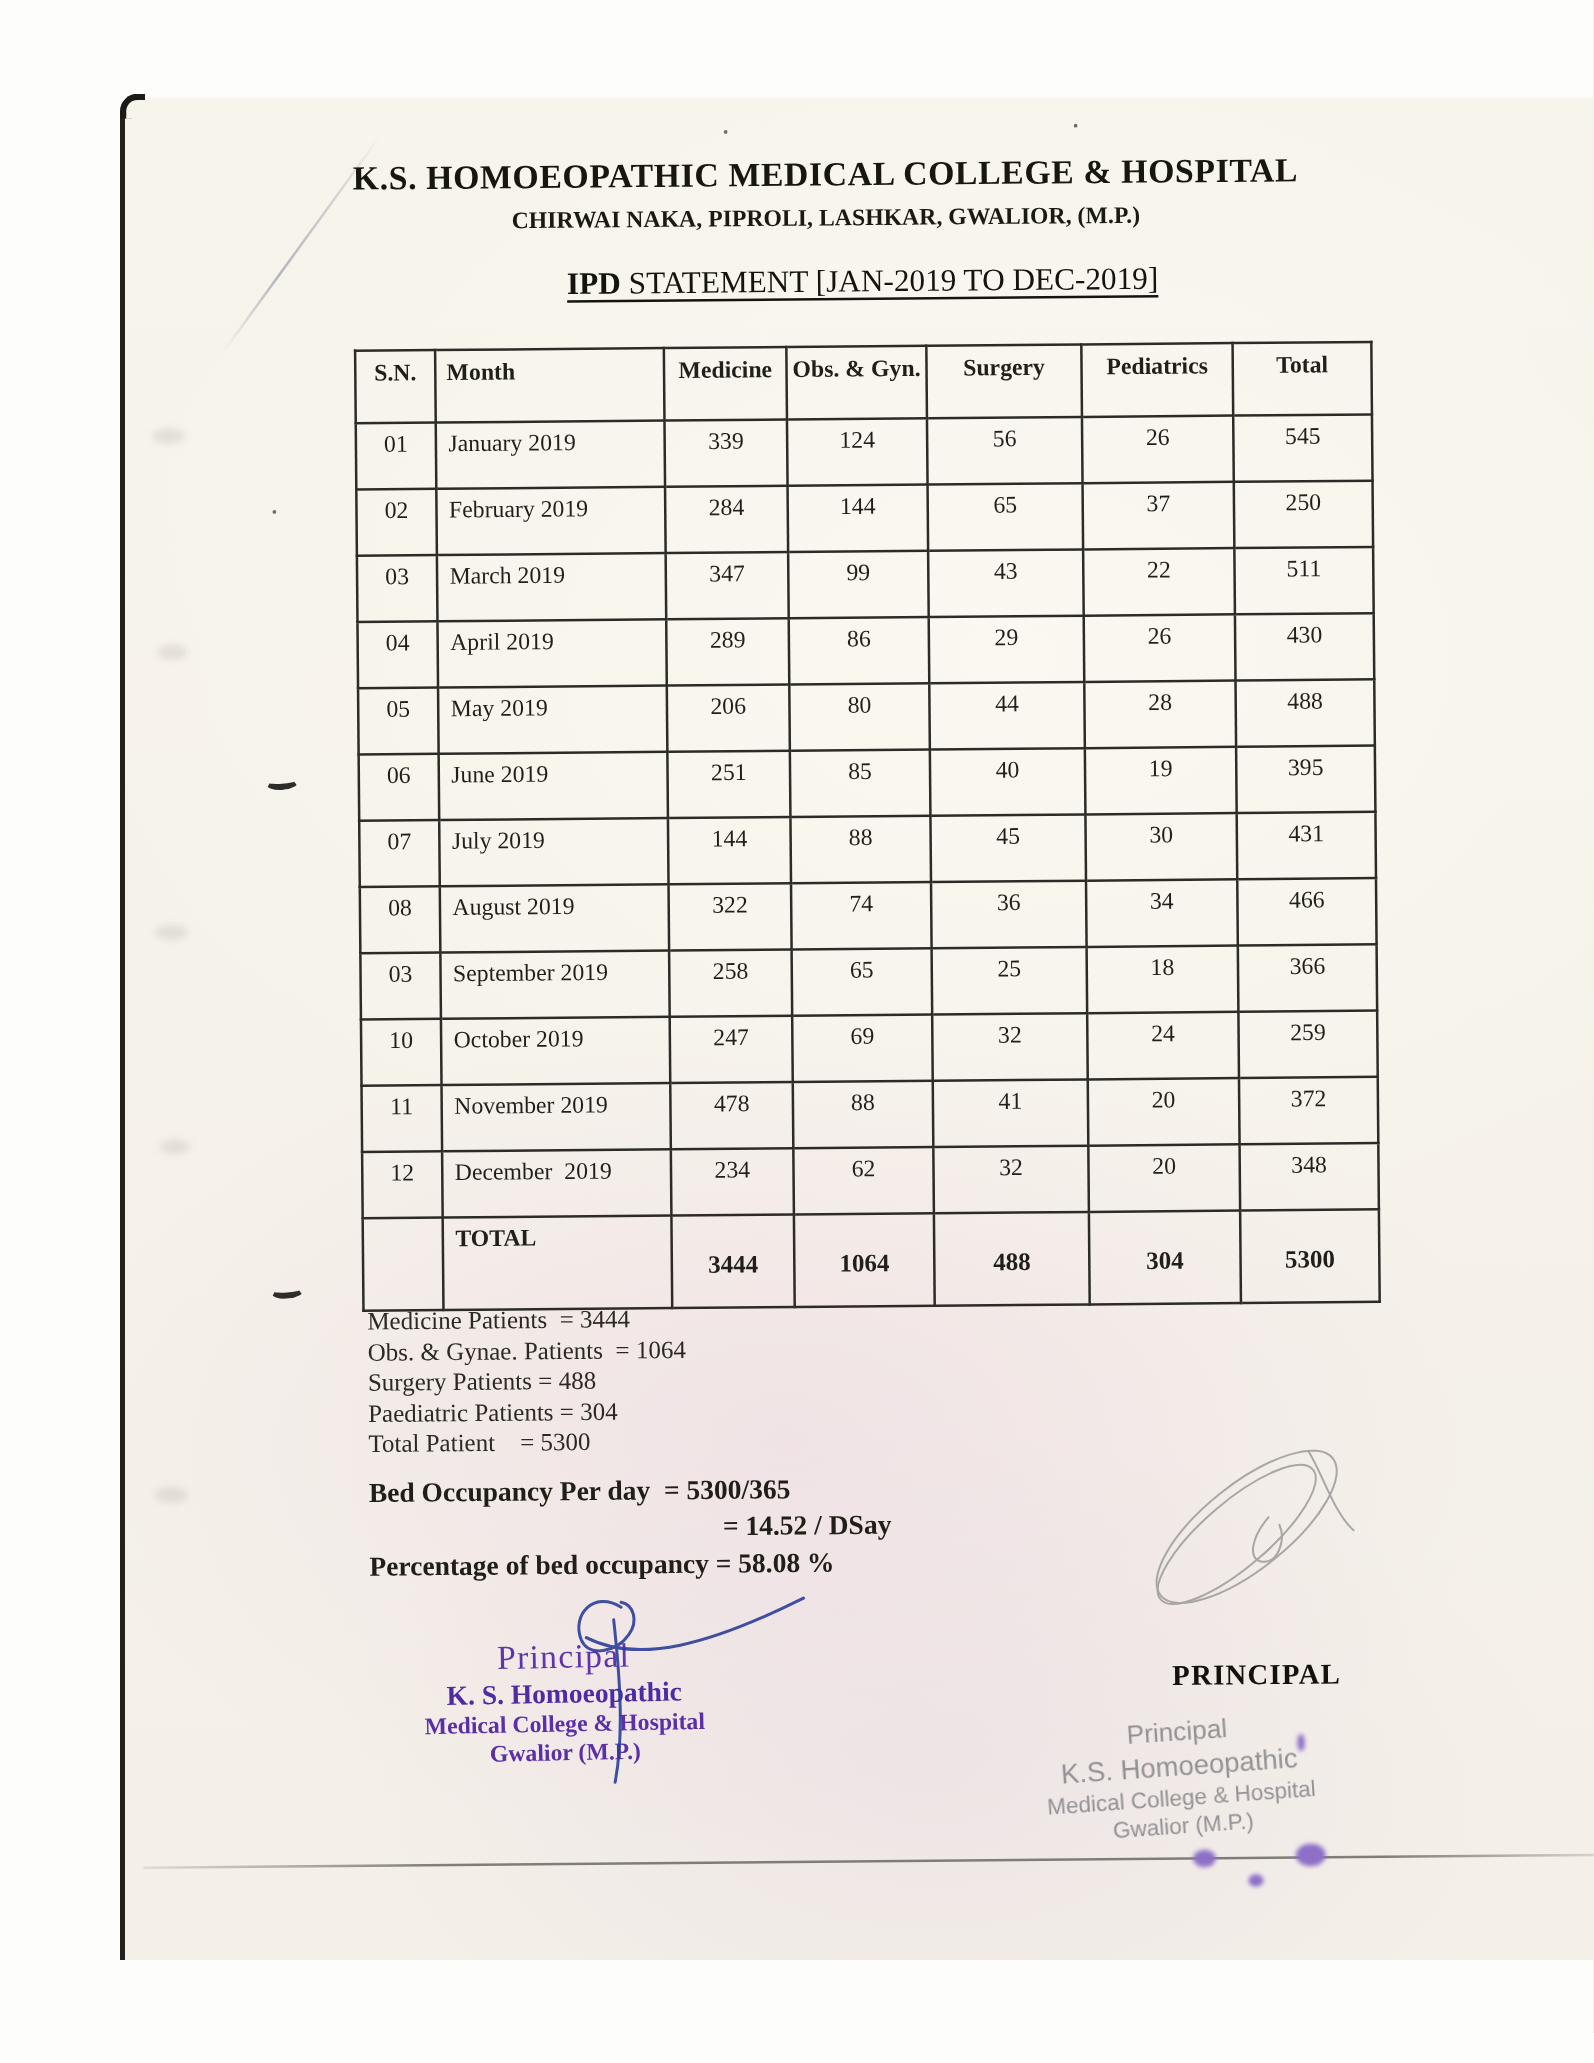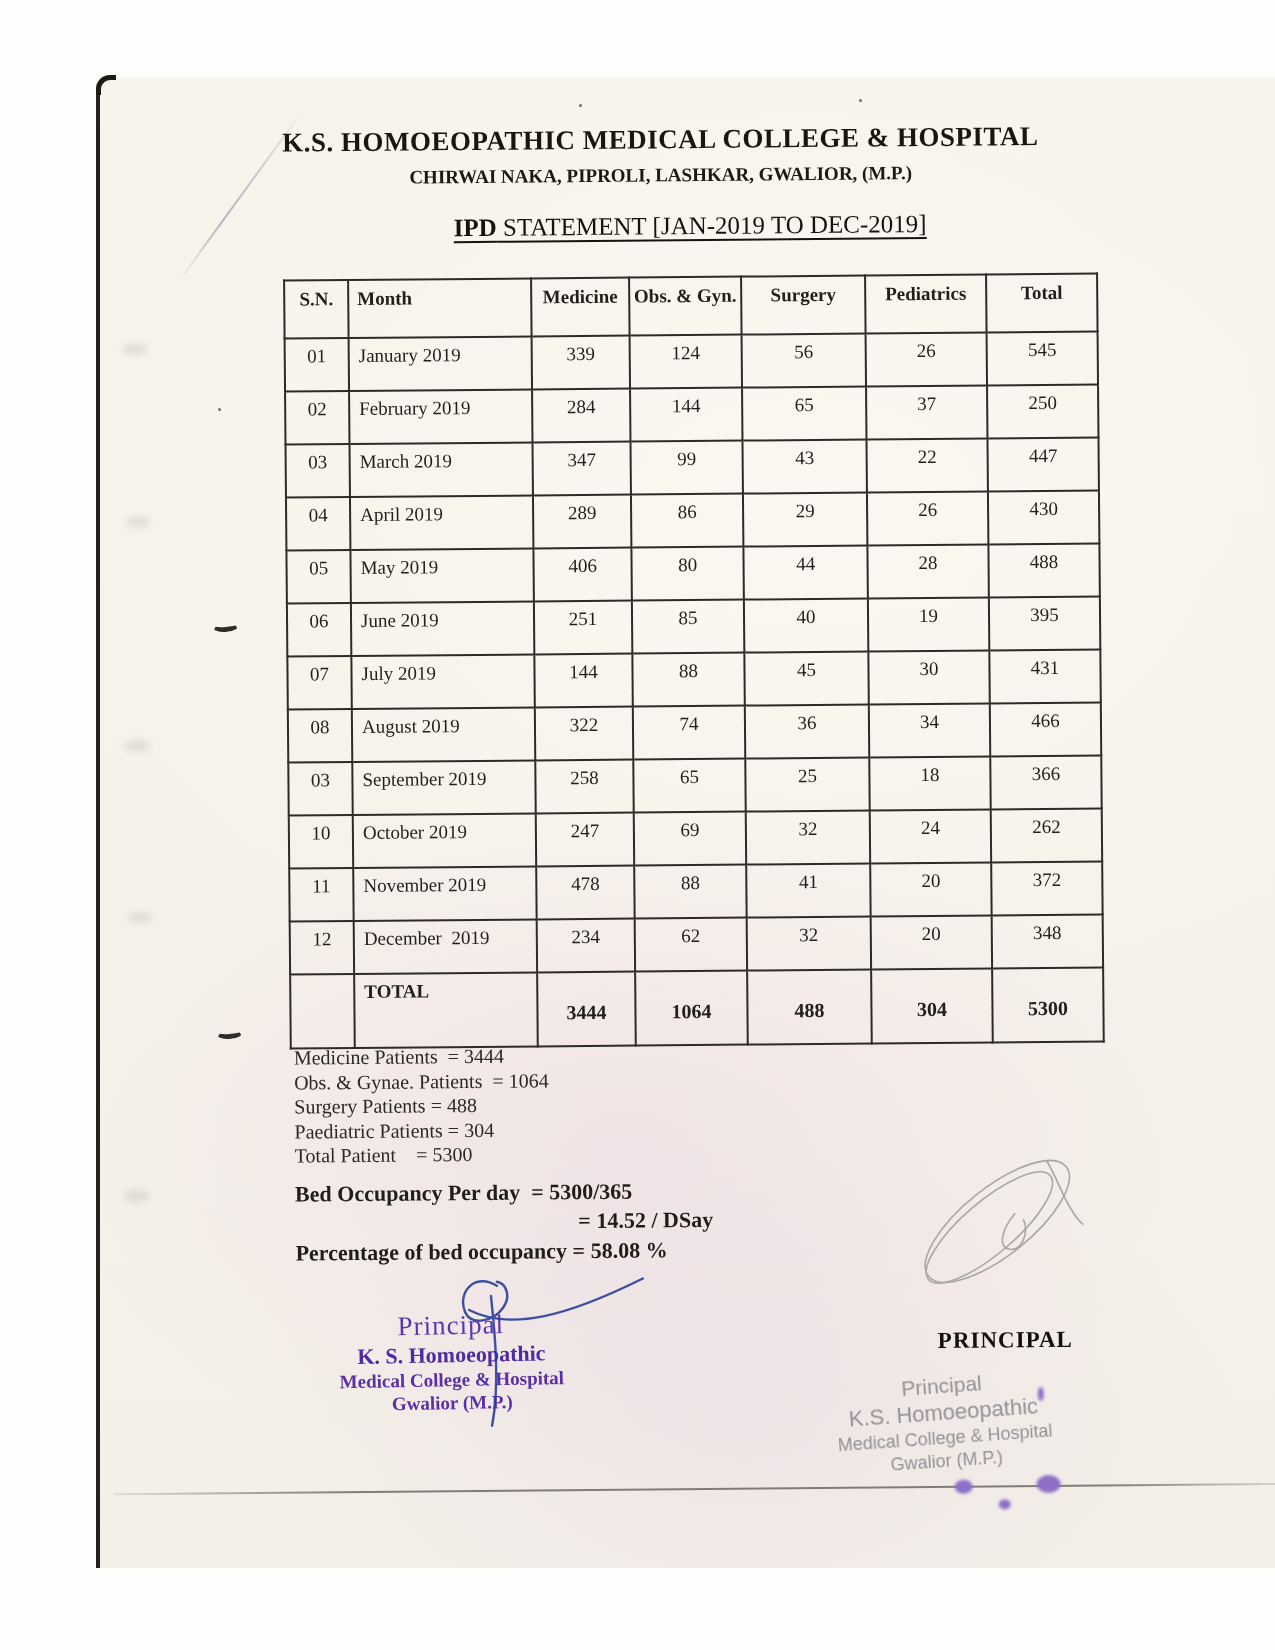--- a/index.html
+++ b/index.html
@@ -158,35 +158,35 @@
         <td class="c-num">37</td>
         <td class="c-num">250</td>
       </tr>
       <tr>
         <td class="c-sn">03</td>
         <td class="c-month">March 2019</td>
         <td class="c-num">347</td>
         <td class="c-num">99</td>
         <td class="c-num">43</td>
         <td class="c-num">22</td>
-        <td class="c-num">447</td>
+        <td class="c-num">511</td>
       </tr>
       <tr>
         <td class="c-sn">04</td>
         <td class="c-month">April 2019</td>
         <td class="c-num">289</td>
         <td class="c-num">86</td>
         <td class="c-num">29</td>
         <td class="c-num">26</td>
         <td class="c-num">430</td>
       </tr>
       <tr>
         <td class="c-sn">05</td>
         <td class="c-month">May 2019</td>
-        <td class="c-num">406</td>
+        <td class="c-num">206</td>
         <td class="c-num">80</td>
         <td class="c-num">44</td>
         <td class="c-num">28</td>
         <td class="c-num">488</td>
       </tr>
       <tr>
         <td class="c-sn">06</td>
         <td class="c-month">June 2019</td>
         <td class="c-num">251</td>
         <td class="c-num">85</td>
@@ -221,21 +221,21 @@
         <td class="c-num">18</td>
         <td class="c-num">366</td>
       </tr>
       <tr>
         <td class="c-sn">10</td>
         <td class="c-month">October 2019</td>
         <td class="c-num">247</td>
         <td class="c-num">69</td>
         <td class="c-num">32</td>
         <td class="c-num">24</td>
-        <td class="c-num">262</td>
+        <td class="c-num">259</td>
       </tr>
       <tr>
         <td class="c-sn">11</td>
         <td class="c-month">November 2019</td>
         <td class="c-num">478</td>
         <td class="c-num">88</td>
         <td class="c-num">41</td>
         <td class="c-num">20</td>
         <td class="c-num">372</td>
       </tr>

